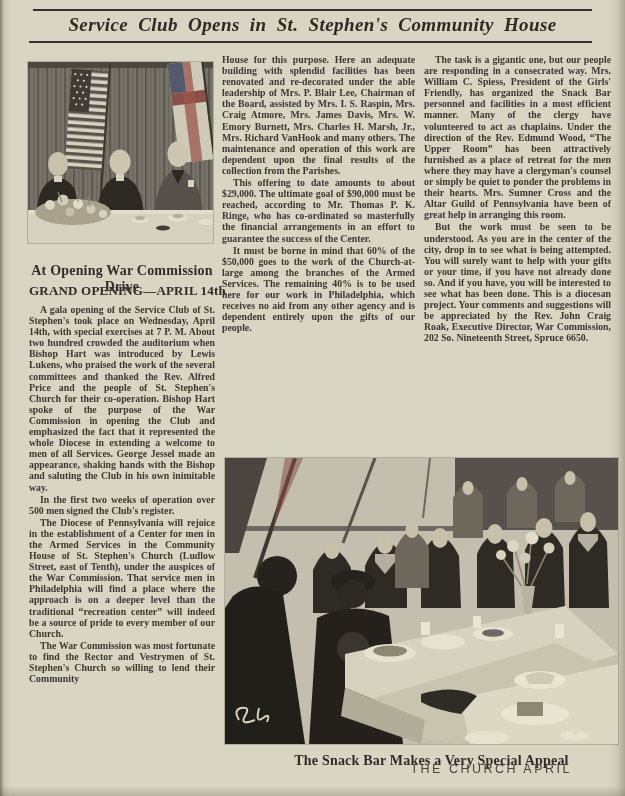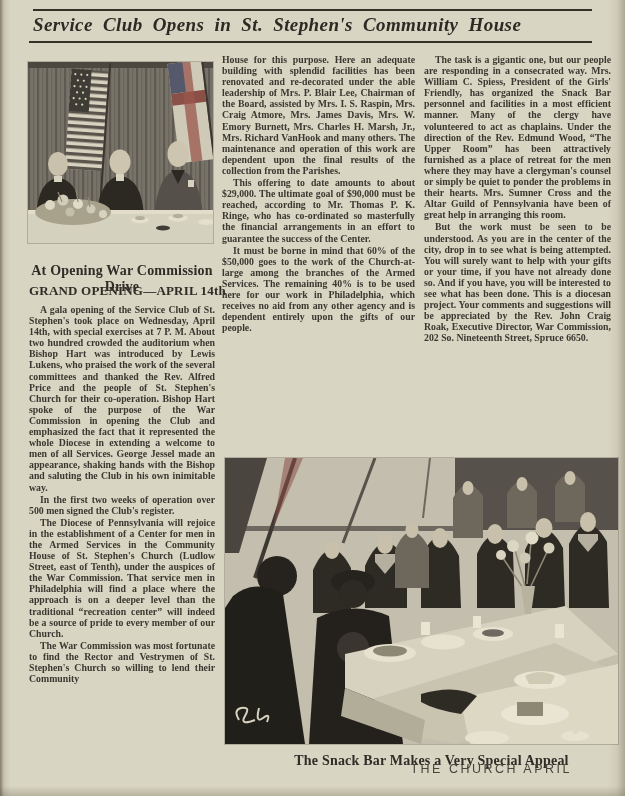--- a/index.html
+++ b/index.html
@@ -16,20 +16,21 @@
       linear-gradient(to left, rgba(120,112,95,0.45) 0px, rgba(120,112,95,0.10) 8px, rgba(120,112,95,0) 18px),
       linear-gradient(to top, rgba(120,112,95,0.35) 0px, rgba(120,112,95,0) 10px);
     color:#35332b;
   }
   
   .rule{position:absolute;left:33px;width:559px;height:2px;background:#33312a;}
   .rule.top{top:9px;}
   .rule.bottom{top:41px;width:563px;left:29px;}
   .headline{
     position:absolute;top:12px;left:33px;width:559px;
+    text-align:center;
     font-style:italic;font-weight:bold;font-size:19px;line-height:26px;
     letter-spacing:0.4px;word-spacing:5px;color:#2c2a24;
   }
   
   .col{position:absolute;font-size:9.8px;line-height:11.1px;color:#3a3830;font-weight:bold;}
   .col p{margin:0 0 1px 0;text-align:justify;text-indent:11px;}
   .col p.flush{text-indent:0;}
   .col-left{left:29px;top:304px;width:186px;}
   .col-mid{left:222px;top:54px;width:193px;}
   .col-right{left:424px;top:54px;width:187px;}

